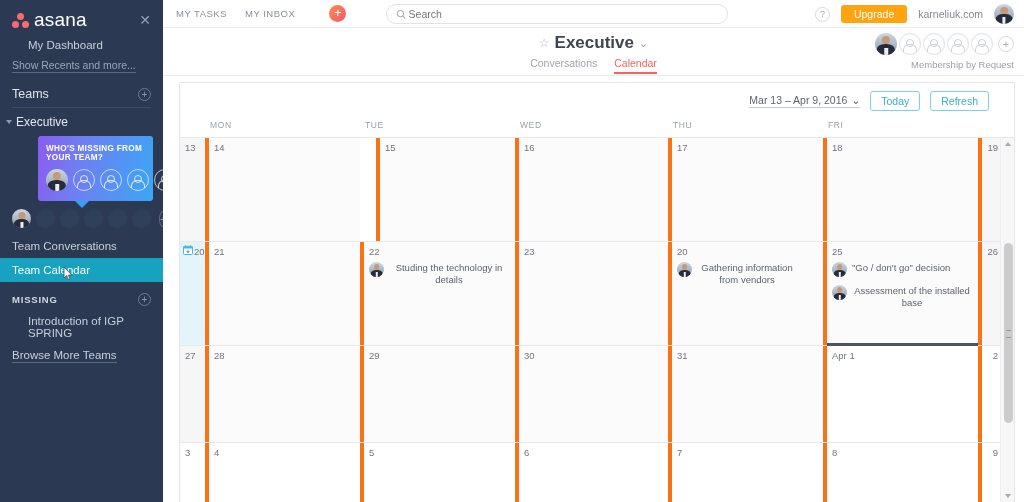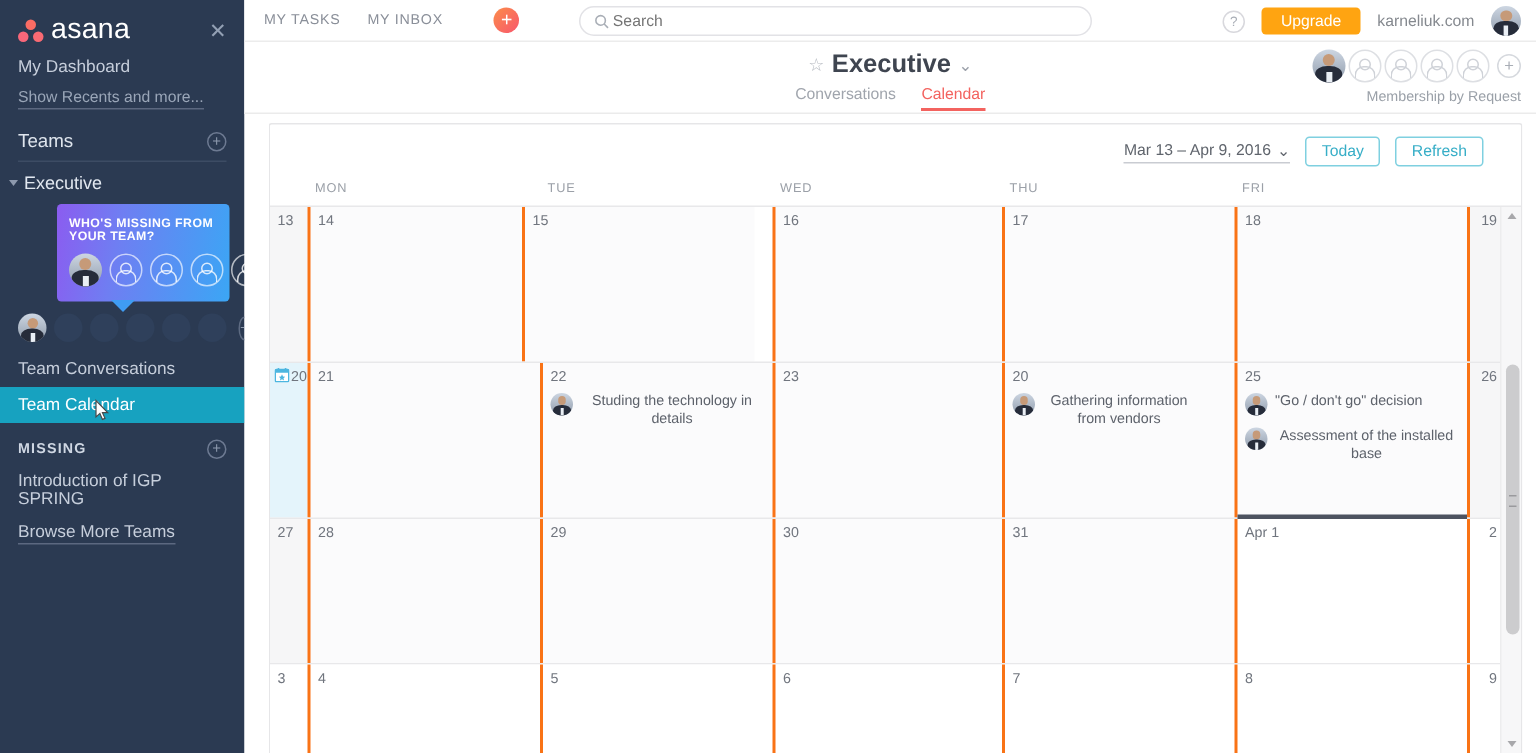--- a/index.html
+++ b/index.html
@@ -26,21 +26,21 @@
   .logo { display: flex; align-items: center; gap: 5px; }
   .logo-dots { position: relative; width: 17px; height: 15px; }
   .logo-dots i { position: absolute; display: block; border-radius: 50%; }
   .logo-dots i.d1 { width: 7px; height: 7px; background: #fa6c64; left: 5px; top: 0px; }
   .logo-dots i.d2 { width: 7px; height: 7px; background: #f9677a; left: 0px; top: 8px; }
   .logo-dots i.d3 { width: 7px; height: 7px; background: #f96a73; left: 10px; top: 8px; }
   .logo-text { color: #fff; font-size: 19px; letter-spacing: .2px; font-weight: 400; }
   .sb-close { color: #93a0b4; font-size: 14px; cursor: pointer; line-height: 1; }
 
   .sb-link {
-    display: block; padding: 4px 12px; font-size: 11.5px; color: #c6cedb; cursor: pointer;
+    display: block; padding: 4px 28px; font-size: 11.5px; color: #c6cedb; cursor: pointer;
   }
   .sb-sublink {
     display: inline-block; margin: 3px 12px 0 12px; font-size: 10.5px;
     color: #9aa6b8; border-bottom: 1px solid #5c6880; cursor: pointer; padding-bottom: 1px;
   }
   .sb-section {
     display: flex; align-items: center; justify-content: space-between;
     margin: 14px 12px 0 12px; padding-bottom: 6px;
     border-bottom: 1px solid #3d4c64;
   }
@@ -214,21 +214,21 @@
   .dow-row { height: 20px; position: relative; }
   .dow {
     position: absolute; top: 3px; font-size: 8.5px; letter-spacing: .6px; color: #9ba0a8;
   }
 
   .grid { position: absolute; left: 0; right: 0; top: 54px; bottom: 0; }
   .week {
     position: absolute; left: 0; right: 0; border-top: 1px solid #e8e8ea;
   }
   .cell {
-    position: absolute; top: 0; bottom: 0; border-left: 2px solid #f97316;
+    position: absolute; top: 0; bottom: 0; border-left: 4px solid #f97316;
     background: #fbfbfc;
   }
   .cell.weekday { background: #fbfbfc; }
   .cell.weekend { background: #f6f6f7; }
   .cell.today-col { background: #e4f4fb; }
   .cell.next-month { background: #ffffff; }
   .cell.noborder { border-left: none; }
   .daynum {
     position: absolute; top: 4px; left: 5px; font-size: 9.5px; color: #70757e;
   }
@@ -422,21 +422,21 @@
 
       <div class="grid">
 
         <div class="week" style="top:0px; height:104px;">
           <div class="cell weekend noborder" style="left:0px;  width:25px;">
             <span class="daynum">13</span>
             </div>
           <div class="cell weekday" style="left:25px; width:155px;">
             <span class="daynum">14</span>
             </div>
-          <div class="cell weekday" style="left:168px;width:155px;">
+          <div class="cell weekday" style="left:196px;width:155px;">
             <span class="daynum">15</span>
             </div>
           <div class="cell weekday" style="left:335px;width:153px;">
             <span class="daynum">16</span>
             </div>
           <div class="cell weekday" style="left:488px;width:155px;">
             <span class="daynum">17</span>
             </div>
           <div class="cell weekday" style="left:643px;width:155px;">
             <span class="daynum">18</span>

